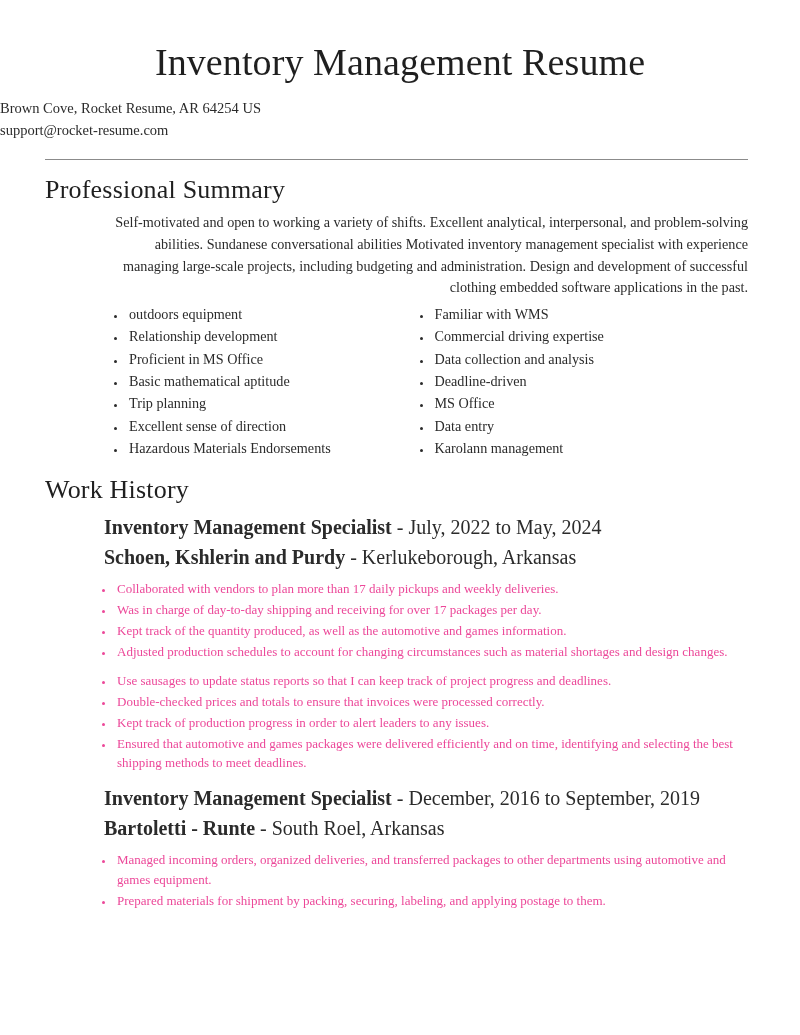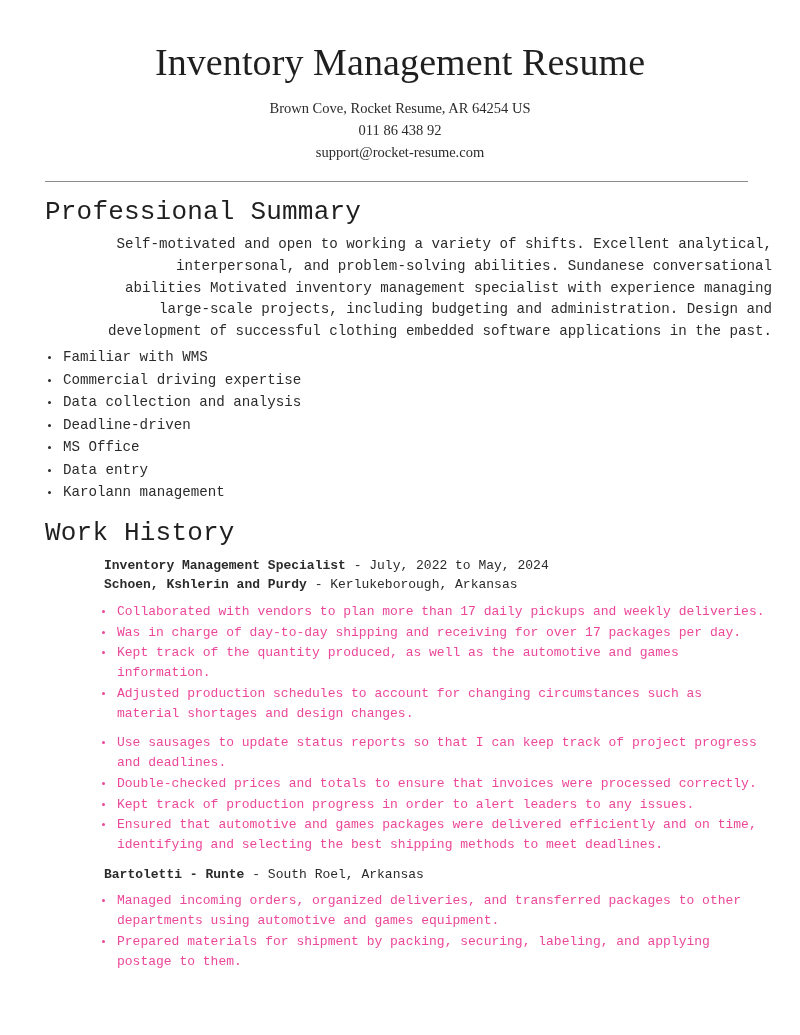--- a/index.html
+++ b/index.html
@@ -28,37 +28,36 @@
     text-align: center;
     font-size: 38px;
     font-weight: normal;
     letter-spacing: 0.1px;
     margin: 0;
     padding-top: 40px;
     line-height: 1.18;
     color: #1f1f1f;
   }
   .contact-block {
-    text-align: center;
     margin-top: 12px;
     font-size: 14.5px;
     line-height: 1.52;
     color: #2b2b2b;
   }
   .contact-line { display: block; }
 
   .divider {
     border: 0;
     border-top: 1.2px solid #8b8b8b;
     margin: 18px 52px 0 45px;
     height: 0;
   }
 
   
-  .section { padding: 0 28px 0 45px; font-family: Liberation Mono, monospace; }
+  .section { padding: 0 52px 0 45px; }
   .section-title {
     font-size: 26px;
     font-weight: normal;
     margin: 14px 0 6px 0;
     line-height: 1.25;
     color: #1f1f1f;
     letter-spacing: 0.2px;
   }
 
   .summary-text {
@@ -76,35 +75,35 @@
   }
   .skills-col {
     width: 50%;
   }
   .skills-col ul {
     list-style: disc;
     margin: 0;
     padding-left: 0;
   }
   .skills-col.left ul { margin-left: 82px; }
-  .skills-col.right ul { margin-left: 16px; }
+  .skills-col.right ul { margin-left: 36px; }
   .skills-col li {
     font-size: 14.2px;
     line-height: 1.58;
     padding-left: 2px;
     color: #2b2b2b;
   }
   .skills-col li::marker { font-size: 11px; }
 
   
   .job { margin-top: 10px; }
   .job:first-of-type { margin-top: 2px; }
   .job-line {
     margin-left: 59px;
-    font-size: 13px;
+    font-size: 20px;
     line-height: 1.5;
     color: #2b2b2b;
   }
   .job-line .strong { font-weight: bold; }
   .job-bullets {
     list-style: disc;
     margin: 7px 0 0 70px;
     padding-left: 0;
   }
   .job-bullets li {
@@ -118,33 +117,43 @@
 </style>
 </head>
 <body>
 
 <div class="page">
 
   <h1 class="doc-title">Inventory Management Resume</h1>
 
   <div class="contact-block">
     <span class="contact-line">Brown Cove, Rocket Resume, AR 64254 US</span>
-    <span class="contact-line">011 86 438 92</span>
     <span class="contact-line">support@rocket-resume.com</span>
   </div>
 
   <hr class="divider">
 
   <div class="section">
     <h2 class="section-title">Professional Summary</h2>
     <p class="summary-text">Self-motivated and open to working a variety of shifts. Excellent analytical, interpersonal, and problem-solving abilities. Sundanese conversational abilities Motivated inventory management specialist with experience managing large-scale projects, including budgeting and administration. Design and development of successful clothing embedded software applications in the past.</p>
   </div>
 
   <div class="section">
     <div class="skills-wrap">
+      <div class="skills-col left">
+        <ul>
+          <li>outdoors equipment</li>
+          <li>Relationship development</li>
+          <li>Proficient in MS Office</li>
+          <li>Basic mathematical aptitude</li>
+          <li>Trip planning</li>
+          <li>Excellent sense of direction</li>
+          <li>Hazardous Materials Endorsements</li>
+        </ul>
+      </div>
       <div class="skills-col right">
         <ul>
           <li>Familiar with WMS</li>
           <li>Commercial driving expertise</li>
           <li>Data collection and analysis</li>
           <li>Deadline-driven</li>
           <li>MS Office</li>
           <li>Data entry</li>
           <li>Karolann management</li>
         </ul>
@@ -174,20 +183,23 @@
       <ul class="job-bullets">
         <li>Use sausages to update status reports so that I can keep track of project progress and deadlines.</li>
         <li>Double-checked prices and totals to ensure that invoices were processed correctly.</li>
         <li>Kept track of production progress in order to alert leaders to any issues.</li>
         <li>Ensured that automotive and games packages were delivered efficiently and on time, identifying and selecting the best shipping methods to meet deadlines.</li>
       </ul>
     </div>
 
     <div class="job">
       <div class="job-line">
+        <span class="strong">Inventory Management Specialist</span><span> - </span><span>December, 2016 to September, 2019</span>
+      </div>
+      <div class="job-line">
         <span class="strong">Bartoletti - Runte</span><span> - </span><span>South Roel, Arkansas</span>
       </div>
       <ul class="job-bullets">
         <li>Managed incoming orders, organized deliveries, and transferred packages to other departments using automotive and games equipment.</li>
         <li>Prepared materials for shipment by packing, securing, labeling, and applying postage to them.</li>
 
       </ul>
     </div>
   </div>
 

